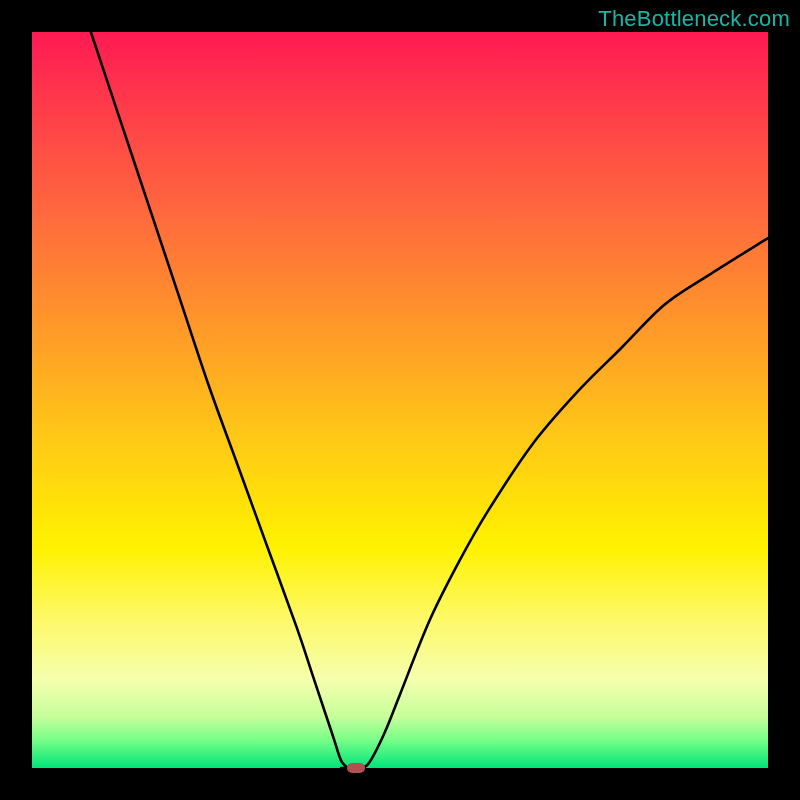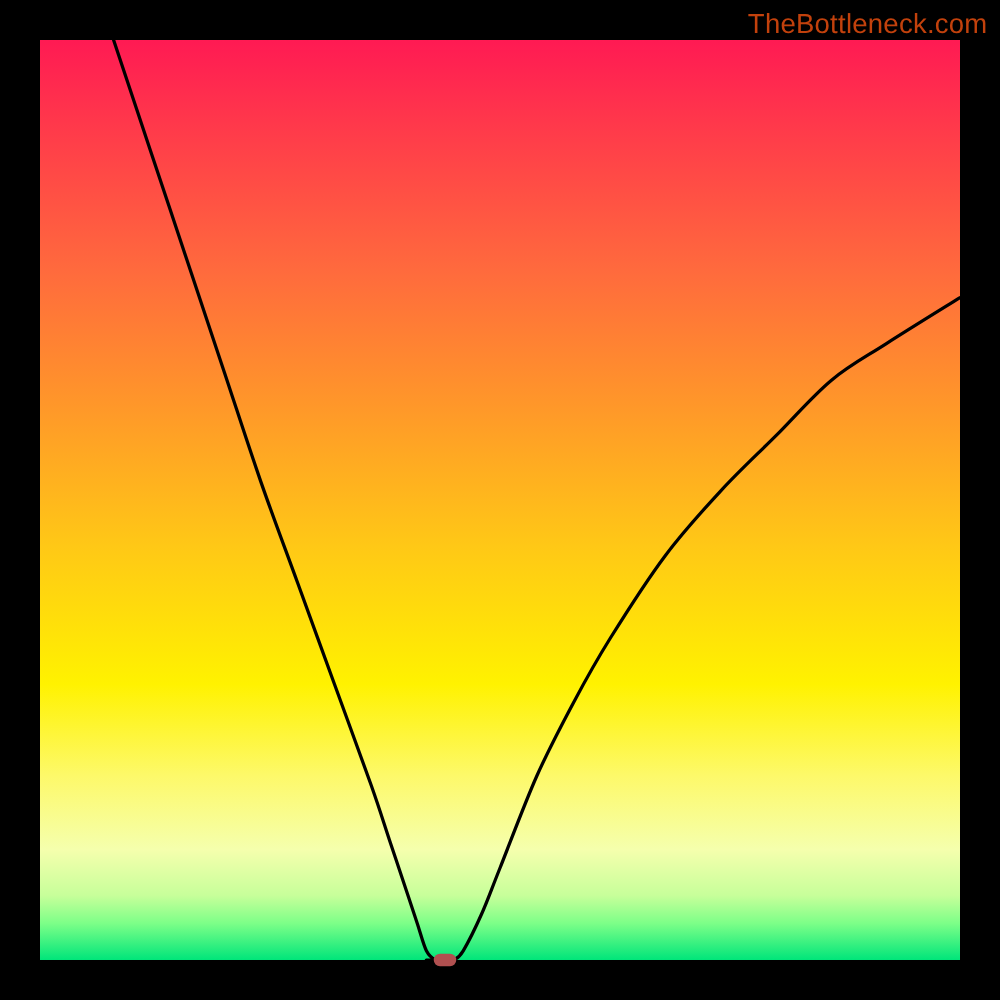--- a/index.html
+++ b/index.html
@@ -33,21 +33,21 @@
       #f5ffad 88%,
       #c7ff9a 93%,
       #7dff88 96%,
       #00e57a 100%
     );
   }
   .watermark {
     position: absolute;
     top: 6px;
     right: 10px;
-    color: #c2410c;
+    color: #14b8a6;
     font-size: 22px;
     font-weight: 500;
     letter-spacing: 0.2px;
     user-select: none;
   }
   svg.curve {
     position: absolute;
     top: 0; left: 0;
     width: 736px;
     height: 736px;

